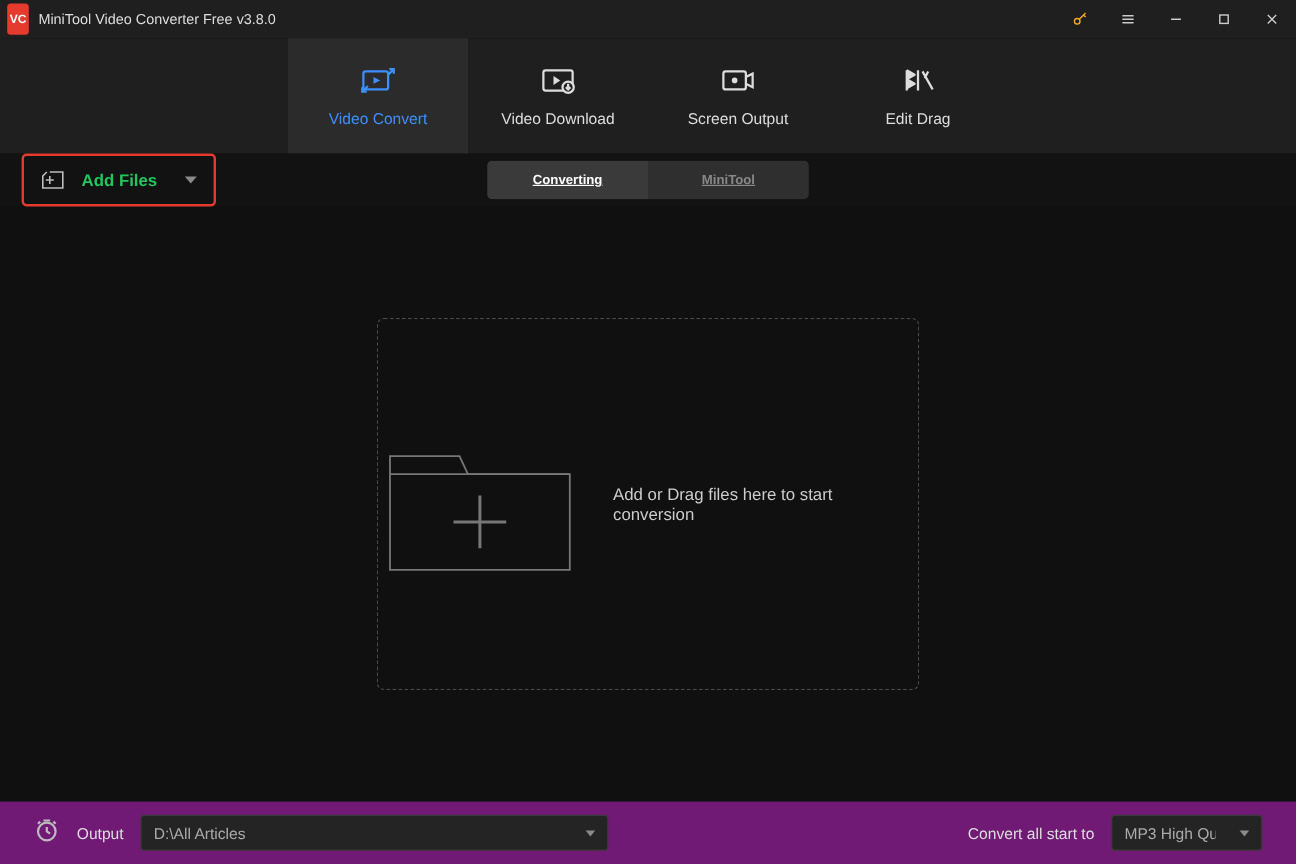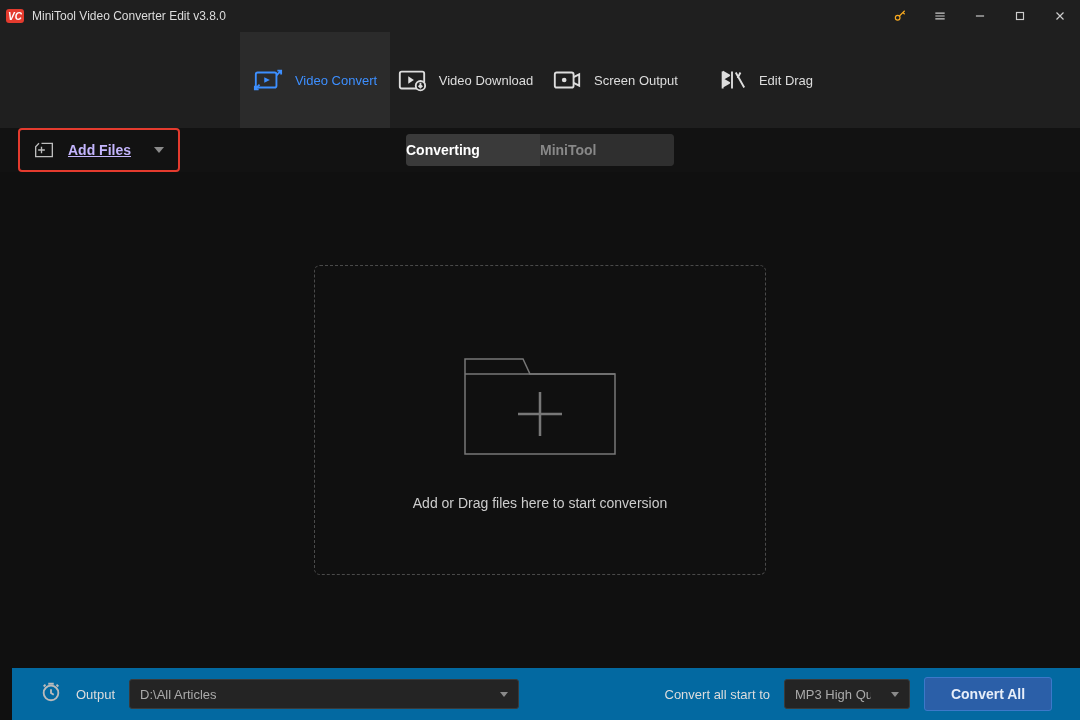--- a/index.html
+++ b/index.html
@@ -9,46 +9,46 @@
     .title-bar {
       height: 32px;
       background: #1f1f1f;
       display: flex;
       align-items: center;
       justify-content: space-between;
       padding-left: 6px;
     }
     .title-left { display: flex; align-items: center; gap: 8px; }
     .app-icon {
-      width: 18px; height: 14px;
+      width: 18px; height: 26px;
       background: #e43b2e;
       border-radius: 3px;
       display: flex; align-items: center; justify-content: center;
-      color: #fff; font-size: 10px; font-weight: 700; font-style: italic;
+      color: #fff; font-size: 10px; font-weight: 700;
     }
     .title-text { font-size: 12px; color: #ddd; font-weight: 500; }
     .title-controls { display: flex; align-items: center; }
     .title-controls > div {
       width: 40px; height: 32px;
       display: flex; align-items: center; justify-content: center;
       color: #ccc;
     }
     .title-controls .key { color: #f8a91f; }
     .title-controls svg { width: 14px; height: 14px; }
 
     
     .nav {
       height: 96px;
       background: #1f1f1f;
       display: flex;
       padding-left: 240px;
     }
     .nav-tab {
       width: 150px;
-      display: flex; flex-direction: row; align-items: center; justify-content: center;
+      display: flex; flex-direction: column; align-items: center; justify-content: center;
       gap: 12px;
       color: #ddd;
       font-size: 13px;
       position: relative;
     }
     .nav-tab.active {
       background: #2b2b2b;
       color: #3d8fff;
     }
     .nav-tab svg { width: 30px; height: 24px; }
@@ -61,76 +61,76 @@
       position: relative;
       display: flex;
       align-items: center;
     }
     .add-files {
       position: absolute;
       left: 18px; top: 0; bottom: 0; margin: auto;
       height: 44px;
       width: 162px;
       display: flex; align-items: center; gap: 14px;
-      color: #c4b5fd;
+      color: #22c55e;
       font-size: 14px;
       font-weight: 600;
       padding: 0 14px;
       border: 2px solid #e43b2e;
       border-radius: 4px;
-      text-decoration: underline;
     }
     .add-files svg.plus { width: 20px; height: 18px; color: #bdbdbd; }
     .add-files .caret {
       margin-left: auto; width: 0; height: 0;
       border-left: 5px solid transparent; border-right: 5px solid transparent;
       border-top: 6px solid #8a8a8a;
     }
 
     .status-toggle {
       margin: 0 auto;
       display: flex;
       background: #222;
       border-radius: 4px;
       overflow: hidden;
       height: 32px;
     }
     .status-tab {
       width: 134px;
-      display: flex; align-items: center; 
-      font-size: 14px; color: #888; font-weight: 600;
+      display: flex; align-items: center; justify-content: center;
+      font-size: 11px; color: #888; font-weight: 600;
       background: #2f2f2f;
+      text-decoration: underline;
     }
     .status-tab.active { color: #fff; background: #3a3a3a; }
 
     
     .content {
       height: 496px;
       display: flex; align-items: center; justify-content: center;
       background: #101010;
     }
     .drop-zone {
       width: 452px; height: 310px;
       border: 1px dashed #4a4a4a;
       border-radius: 6px;
-      display: flex; flex-direction: column; align-items: center; justify-content: center;
+      display: flex; flex-direction: row; align-items: center; justify-content: center;
       gap: 26px;
     }
     .drop-zone svg { width: 170px; height: 140px; color: #777; }
     .drop-text { font-size: 14px; color: #ccc; }
 
     
     .footer {
       height: 52px;
-      background: #0369a1;
+      background: #701a75;
       display: flex; align-items: center;
       padding: 0 28px;
       gap: 14px;
       position: absolute;
-      bottom: 0; left: 12px; right: 0;
+      bottom: 0; left: 0; right: 0;
     }
     .footer .timer svg { width: 22px; height: 22px; color: #bbb; }
     .footer-label { font-size: 13px; color: #ddd; }
     .path-box, .format-box {
       height: 30px;
       background: #242424;
       border: 1px solid #3a3a3a;
       border-radius: 3px;
       display: flex; align-items: center;
       padding: 0 10px;
@@ -155,21 +155,21 @@
       display: flex; align-items: center; justify-content: center;
       color: #e7eef9; font-size: 14px; font-weight: 600;
     }
   </style>
 </head>
 <body>
 
 <div class="title-bar">
   <div class="title-left">
     <div class="app-icon">VC</div>
-    <div class="title-text">MiniTool Video Converter Edit v3.8.0</div>
+    <div class="title-text">MiniTool Video Converter Free v3.8.0</div>
   </div>
   <div class="title-controls">
     <div class="key">
       <svg viewBox="0 0 24 24" fill="none" stroke="currentColor" stroke-width="2">
           <circle cx="8" cy="15" r="4"></circle>
           <path d="M11 12 L20 3 M17 6 L20 9"></path>
         </svg>
     </div>
     <div>
       <svg viewBox="0 0 24 24" stroke="currentColor" stroke-width="2">
@@ -275,16 +275,13 @@
     <div class="select-caret"></div>
   </div>
 
   <div class="spacer"></div>
 
   <div class="footer-label">Convert all start to</div>
   <div class="format-box">
     <span>MP3 High Quality</span>
     <div class="select-caret"></div>
   </div>
-  <div class="convert-all">
-    <span>Convert All</span>
-  </div>
 </div>
 
 </body></html>

